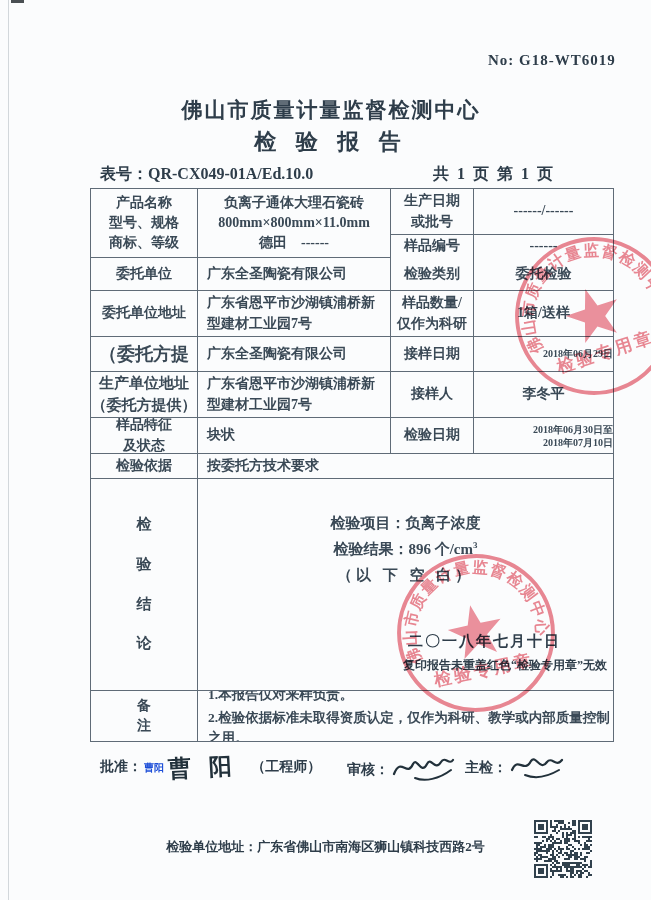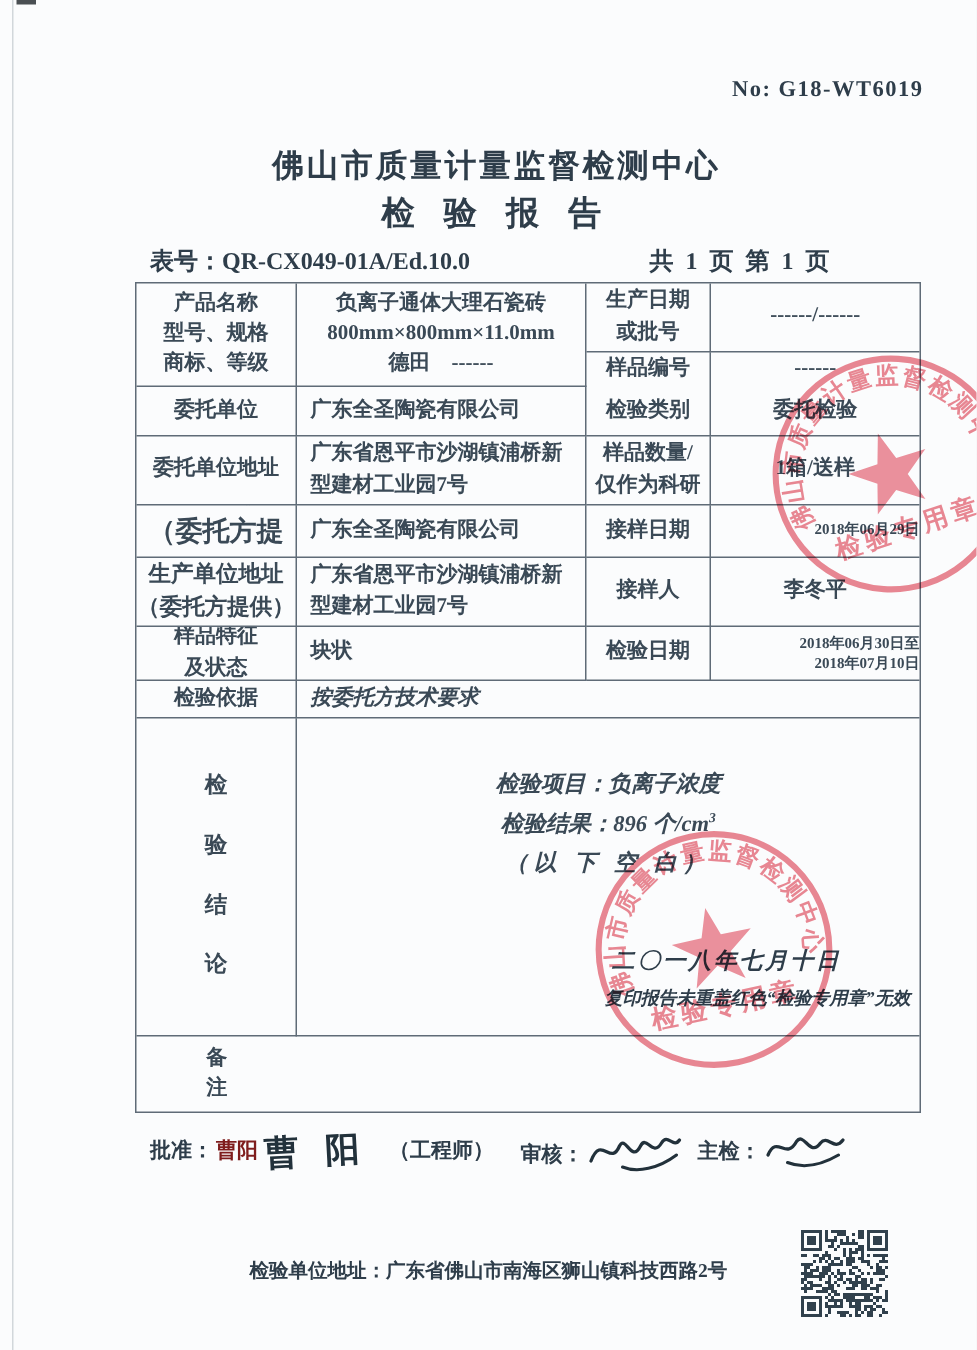--- a/index.html
+++ b/index.html
@@ -35,21 +35,21 @@
   .tbl{position:absolute;left:90px;top:188px;width:524px;height:554px;border:1px solid var(--bd);box-sizing:border-box;font-size:14px;font-weight:600;}
   .tr{display:flex;box-sizing:border-box;}
   .td{box-sizing:border-box;border-right:1px solid var(--bd);border-bottom:1px solid var(--bd);
       display:flex;flex-direction:column;justify-content:center;align-items:center;text-align:center;line-height:1.45;overflow:hidden;}
   .td:last-child{border-right:none;}
   .tr.last .td{border-bottom:none;}
   .w1{width:107px;flex:none;}
   .w2{width:193px;flex:none;}
   .w3{width:83px;flex:none;}
   .w4{width:139px;flex:none;}
-  .wrest{width:415px;flex:none;font-style:italic;}
+  .wrest{width:415px;flex:none;}
   .left{align-items:flex-start;text-align:left;padding-left:9px;padding-right:4px;}
   .subcol{display:flex;flex-direction:column;width:222px;flex:none;}
   .subrow{display:flex;flex:none;}
   .dates{font-size:10px;align-items:flex-end;}
 
   .vlabel{justify-content:space-around;padding:26px 0;}
   .vlabel div{font-size:15px;}
 
   .concl-body{position:relative;display:block;padding-top:30px;}
   .concl-line{text-align:center;margin-top:4px;font-size:15px;}
@@ -57,21 +57,21 @@
   .blank-note{letter-spacing:4px;}
   .concl-date{position:absolute;right:52px;top:152px;font-size:15px;letter-spacing:2px;color:var(--ink-dark);}
   .copy-note{position:absolute;right:6px;top:178px;font-size:12px;color:var(--ink-dark);}
 
   .remarks-body{align-items:flex-start;text-align:left;padding-left:10px;font-size:13.5px;justify-content:center;}
   .remarks-body div{margin:2px 0;}
 
   
   .sig-row{position:absolute;left:90px;top:744px;width:540px;height:36px;font-size:14px;font-weight:600;color:var(--ink-dark);}
   .sig-item{position:absolute;top:8px;white-space:nowrap;}
-  .sig-faint{color:#7f1d1d;font-size:14px;margin-left:2px;}
+  .sig-faint{color:#1d4ed8;font-size:10px;margin-left:2px;}
   .sig-hand{display:inline-block;font-size:23px;font-weight:bold;color:var(--hand);transform:rotate(-3deg);letter-spacing:6px;margin-left:4px;vertical-align:-4px;}
   .scribble{vertical-align:-8px;margin-left:2px;}
 
   
   .stamp{position:absolute;mix-blend-mode:multiply;opacity:.88;}
   .stamp text{fill:var(--stamp);font-family:"Liberation Serif","DejaVu Serif",serif;font-weight:bold;}
 
   
   .footer{position:absolute;left:0;top:836px;width:651px;text-align:center;font-size:13px;font-weight:600;color:var(--ink-dark);line-height:1.7;}
   .qr{position:absolute;left:534px;top:820px;width:58px;height:58px;}
@@ -231,20 +231,24 @@
         <div class="concl-line blank-note">（以 下 空 白）</div>
         <div class="concl-date">二〇一八年七月十日</div>
         <div class="copy-note">复印报告未重盖红色“检验专用章”无效</div>
       </div>
     </div>
 
     <div class="tr last" style="height:50px">
       <div class="td w1" style="height:50px">
         <div>备</div>
         <div>注</div>
+      </div>
+      <div class="td wrest remarks-body" style="height:50px">
+        <div>1.本报告仅对来样负责。</div>
+        <div>2.检验依据标准未取得资质认定，仅作为科研、教学或内部质量控制之用。</div>
       </div>
     </div>
   </div>
 
   <div class="sig-row">
     <span class="sig-item" style="left:10px">
       <span>批准：</span><span class="sig-faint">曹阳</span><span class="sig-hand">曹 阳</span>
       <span style="margin-left:10px">（工程师）</span>
     </span>
     <span class="sig-item" style="left:257px">

